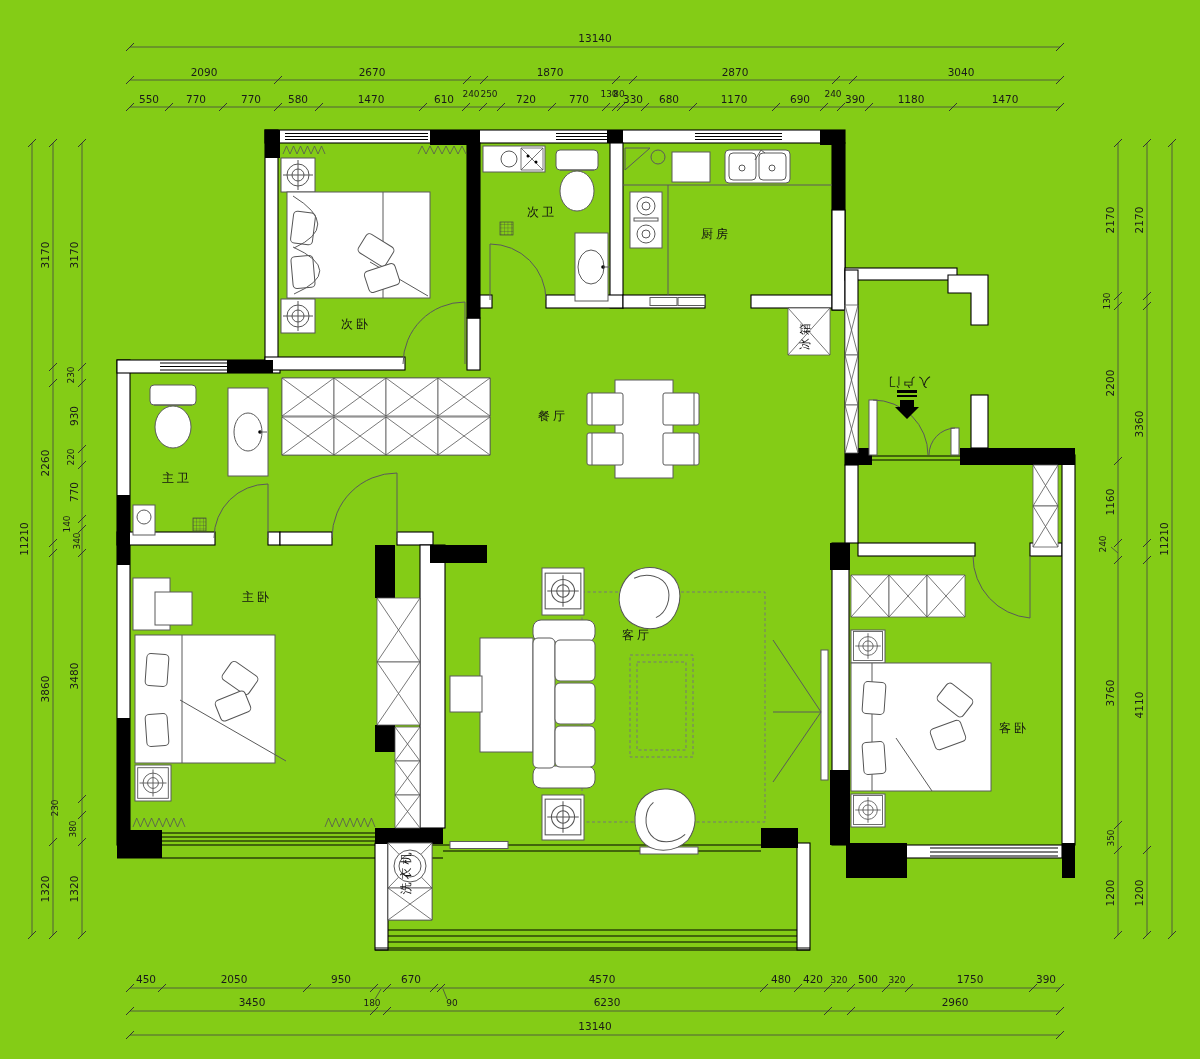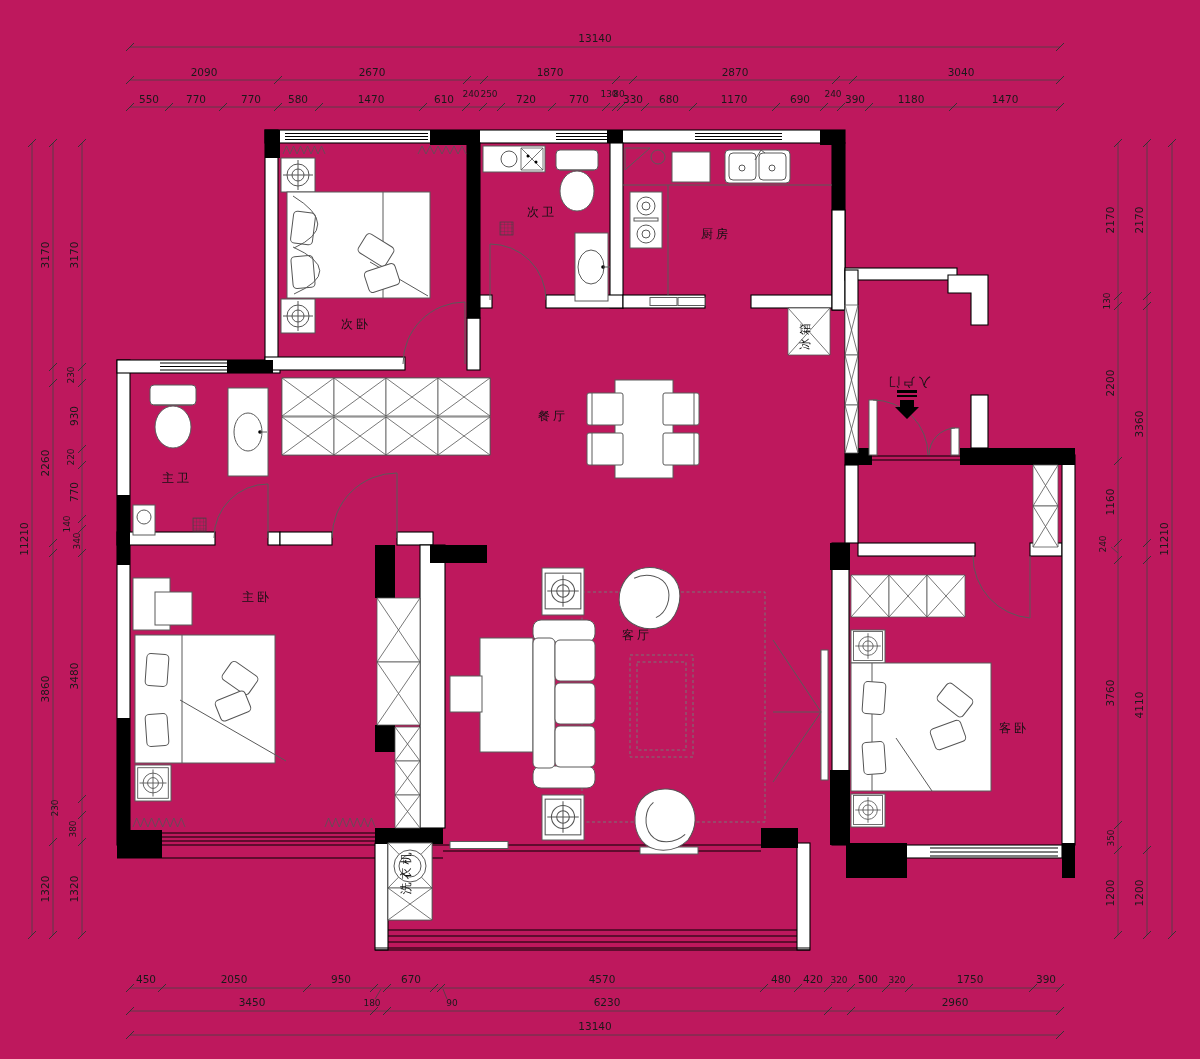--- a/index.html
+++ b/index.html
@@ -1,16 +1,16 @@
 <!DOCTYPE html>
 <html><head>
 <meta charset="utf-8">
 <style>
   html,body{margin:0;padding:0;background:#ffffff;}
-  #stage{position:relative;width:1200px;height:1059px;background:#be185d;overflow:hidden;}
+  #stage{position:relative;width:1200px;height:1059px;background:#84cc16;overflow:hidden;}
   svg{position:absolute;left:0;top:0;}
   svg text{font-family:"DejaVu Sans","Liberation Sans",sans-serif;fill:#1a1a1a;}
   .t{font-size:10.5px;text-anchor:middle;}
   .ts{font-size:9px;text-anchor:middle;}
   .r{font-size:12px;text-anchor:middle;letter-spacing:3px;fill:#111;}
   .dl{stroke:#444;stroke-width:0.8;fill:none;}
   .tick{stroke:#333;stroke-width:1;fill:none;}
   .w{stroke:#000;stroke-width:1.1;fill:#ffffff;}
   .wl{stroke:#000;stroke-width:1.1;fill:none;}
   .b{fill:#000;stroke:none;}

